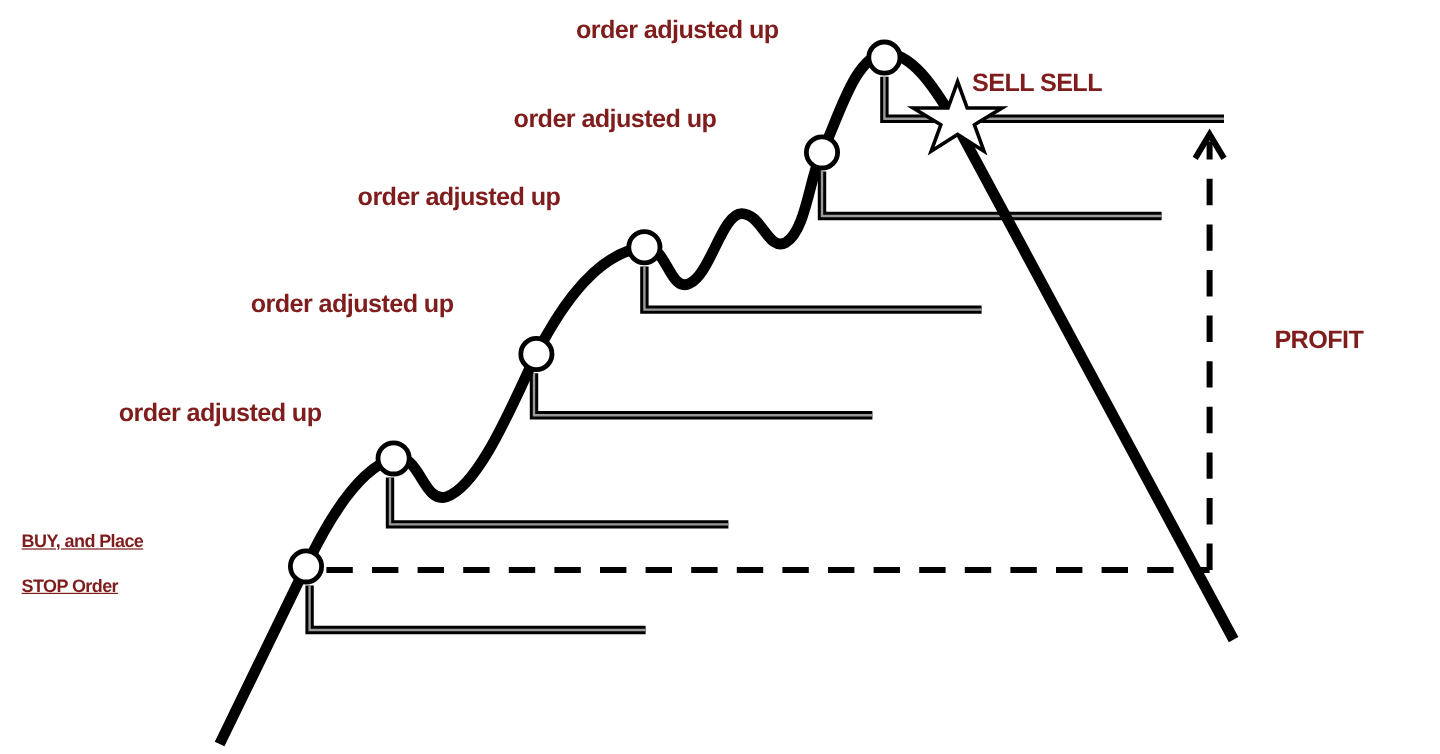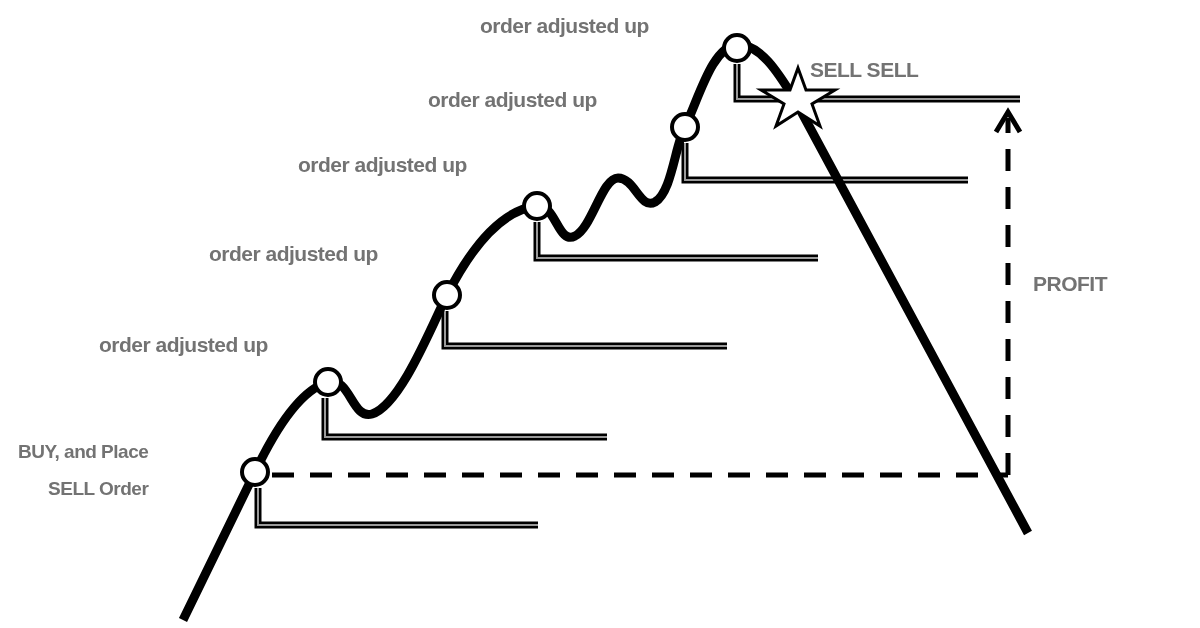--- a/index.html
+++ b/index.html
@@ -2,27 +2,26 @@
 <html><head>
   <meta charset="utf-8">
   <style>
     html, body { margin: 0; padding: 0; background: #ffffff; }
     body { width: 1200px; height: 628px; position: relative; overflow: hidden; }
     #diagram { position: absolute; left: 0; top: 0; width: 1200px; height: 628px; }
     .lbl {
       position: absolute;
       font-family: "Liberation Sans", sans-serif;
       font-weight: bold;
-      color: #737373;
+      color: #7f1d1d;
       white-space: nowrap;
       letter-spacing: -0.5px;
-      text-align: right;
     }
     .lbl-adj { font-size: 21px; }
-    .lbl-buy { font-size: 19px; line-height: 37px; }
+    .lbl-buy { font-size: 15px; line-height: 37px; text-decoration: underline; }
     .lbl-stop { font-size: 21px; }
     .lbl-profit { font-size: 21px; }
   </style>
 </head>
 <body>
 
 <svg id="diagram" viewBox="0 0 1200 628" xmlns="http://www.w3.org/2000/svg">
 
   <g>
 
@@ -91,17 +90,17 @@
 </svg>
 
 <div class="lbl lbl-adj" style="left:480px; top:14px;">order adjusted up</div>
 <div class="lbl lbl-adj" style="left:428px; top:88px;">order adjusted up</div>
 <div class="lbl lbl-adj" style="left:298px; top:153px;">order adjusted up</div>
 <div class="lbl lbl-adj" style="left:209px; top:242px;">order adjusted up</div>
 <div class="lbl lbl-adj" style="left:99px; top:333px;">order adjusted up</div>
 
 <div class="lbl lbl-buy" style="left:18px; top:433px;">
   <div>BUY, and Place</div>
-  <div>SELL Order</div>
+  <div>STOP Order</div>
 </div>
 
 <div class="lbl lbl-stop" style="left:810px; top:58px;">SELL SELL</div>
-<div class="lbl lbl-profit" style="left:1033px; top:272px;">PROFIT</div>
+<div class="lbl lbl-profit" style="left:1062px; top:272px;">PROFIT</div>
 
 </body></html>

